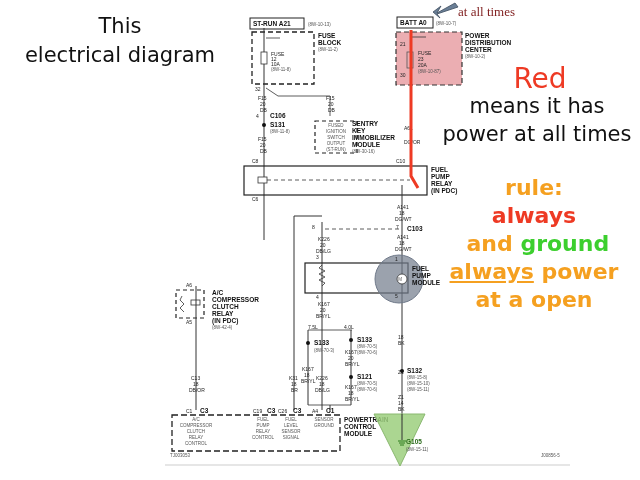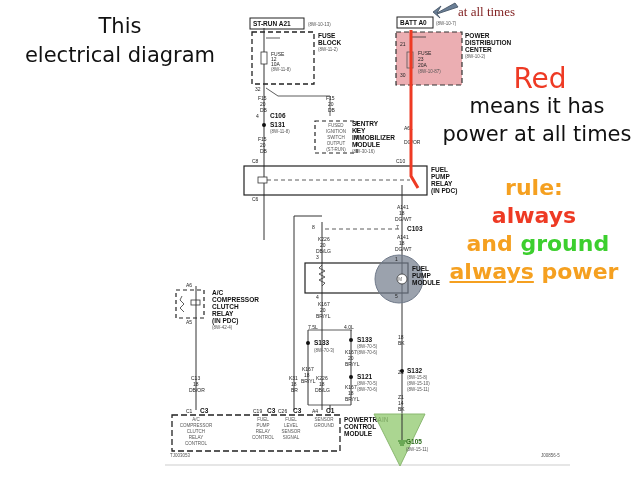--- a/index.html
+++ b/index.html
@@ -260,13 +260,14 @@
 <div class="slide-text" id="right-red">Red</div>
 <div class="slide-text" id="right-means">
   <div>means it has</div>
   <div>power at all times</div>
 </div>
 
 <div class="slide-text" id="rule-block">
   <div class="orange">rule:</div>
   <div><span class="red">always</span><span class="orange" style="white-space:pre"> and </span><span class="green">ground</span></div>
   <div><span class="orange underline">always</span><span class="orange" style="white-space:pre"> power</span></div>
+  <div class="orange">at a open</div>
 </div>
 
 </body></html>

